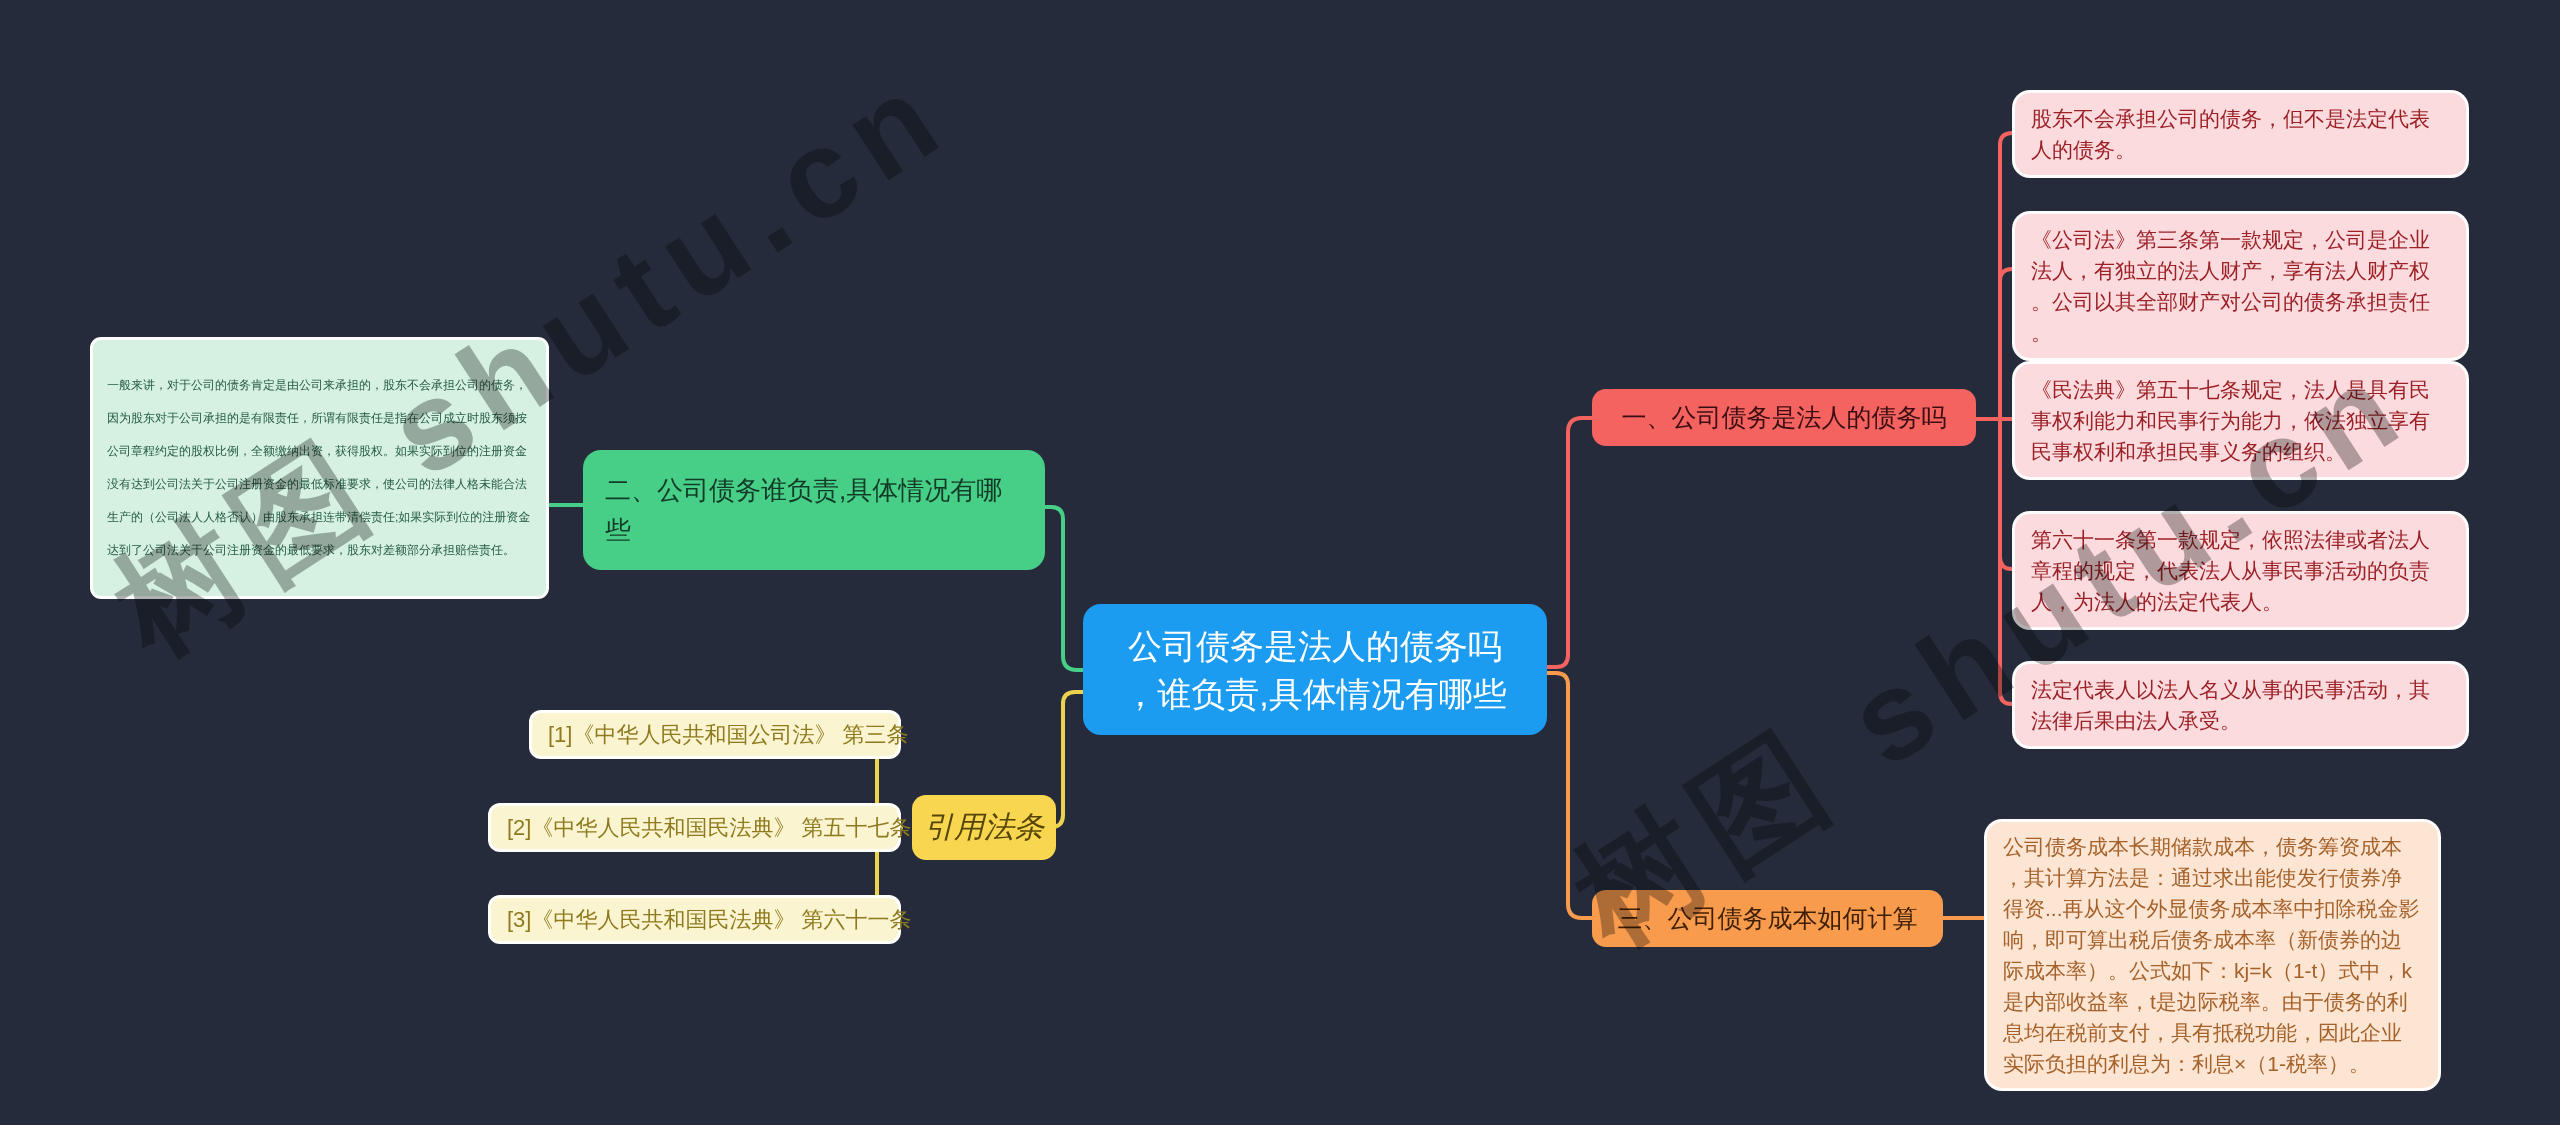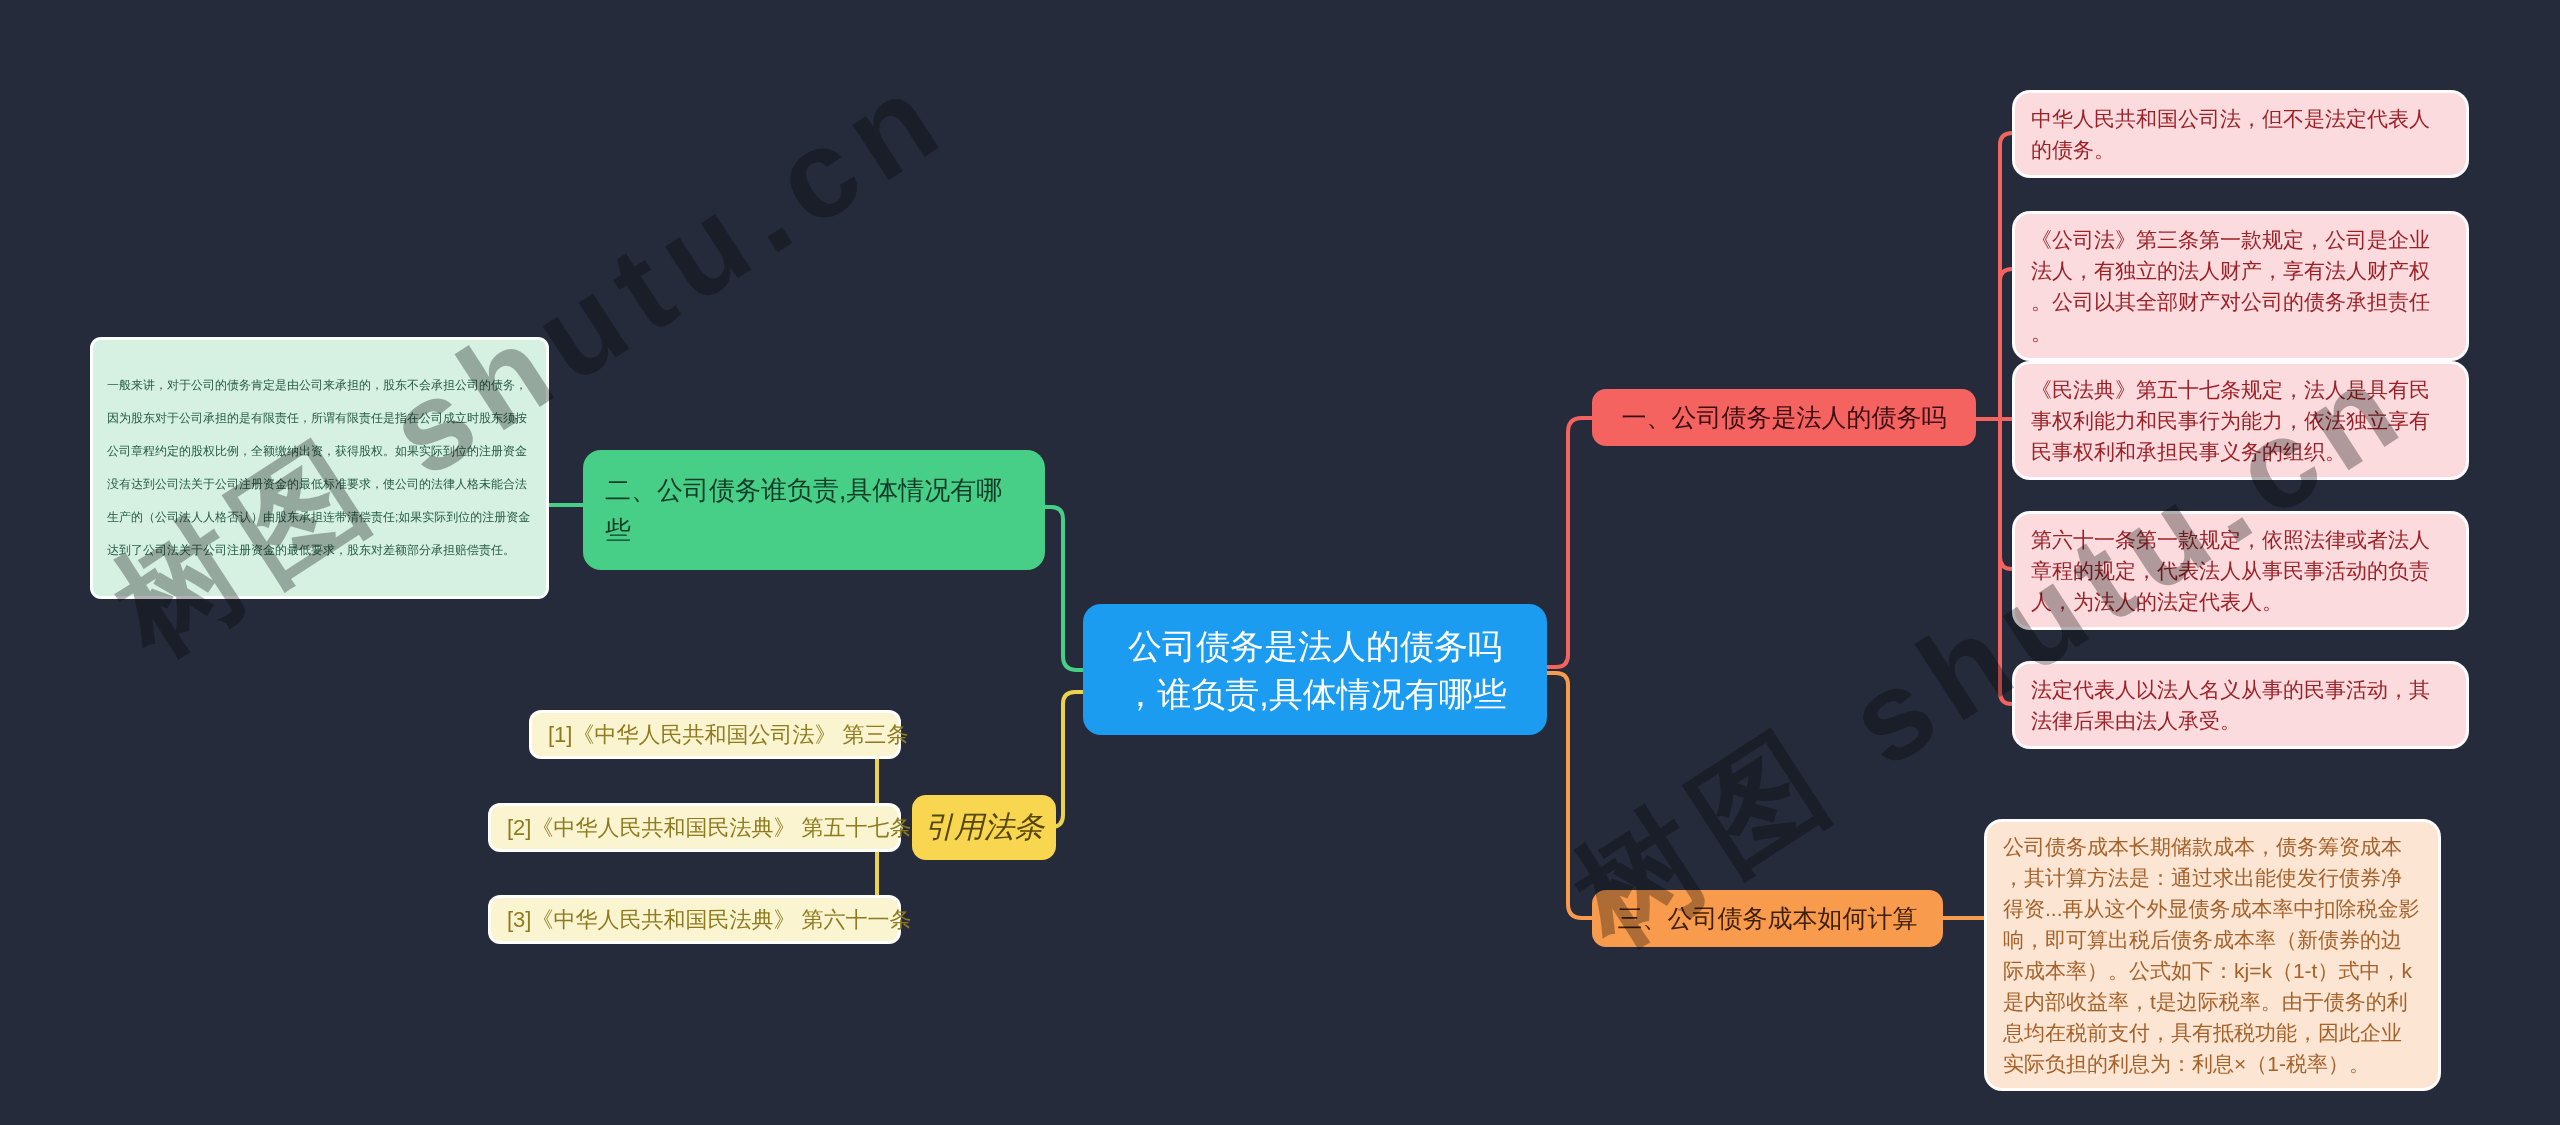--- a/index.html
+++ b/index.html
@@ -85,21 +85,21 @@
     <span>[2]《中华人民共和国民法典》 第五十七条</span>
   </div>
   <div class="node law" style="left:444px;top:895px;width:413px;height:49px;text-align:right;">
     <span>[3]《中华人民共和国民法典》 第六十一条</span>
   </div>
 
   <div class="node topic t-red" style="left:1592px;top:389px;width:384px;height:57px;align-items:center;">
     <span>一、公司债务是法人的债务吗</span>
   </div>
   <div class="node note n-pink" style="left:2012px;top:90px;width:457px;">
-    <span>中华人民共和国公司法，但不是法定代表人的债务。</span>
+    <span>股东不会承担公司的债务，但不是法定代表人的债务。</span>
   </div>
   <div class="node note n-pink" style="left:2012px;top:361px;width:457px;">
     <span>《民法典》第五十七条规定，法人是具有民事权利能力和民事行为能力，依法独立享有民事权利和承担民事义务的组织。</span>
   </div>
   <div class="node note n-pink" style="left:2012px;top:211px;width:457px;">
     <span>《公司法》第三条第一款规定，公司是企业法人，有独立的法人财产，享有法人财产权。公司以其全部财产对公司的债务承担责任。</span>
   </div>
   <div class="node note n-pink" style="left:2012px;top:511px;width:457px;">
     <span>第六十一条第一款规定，依照法律或者法人章程的规定，代表法人从事民事活动的负责人，为法人的法定代表人。</span>
   </div>

